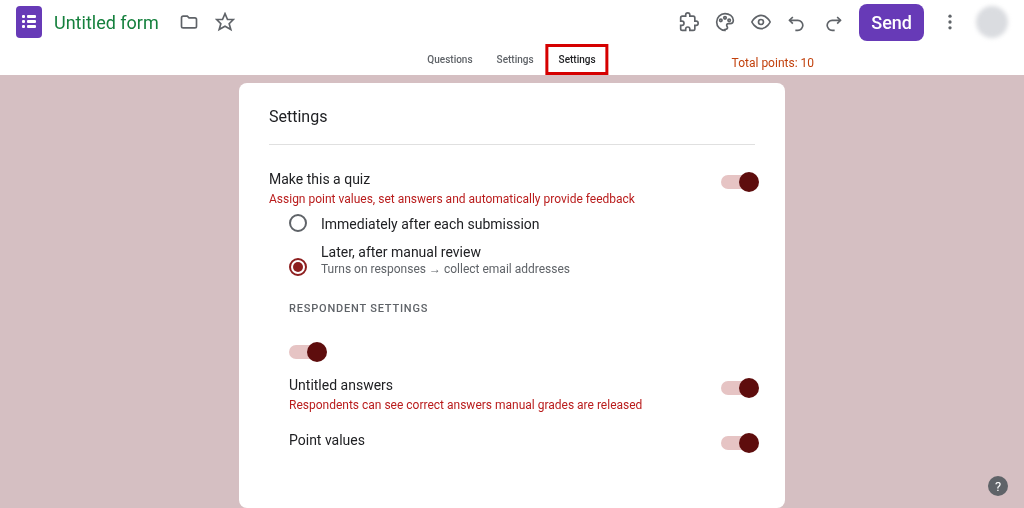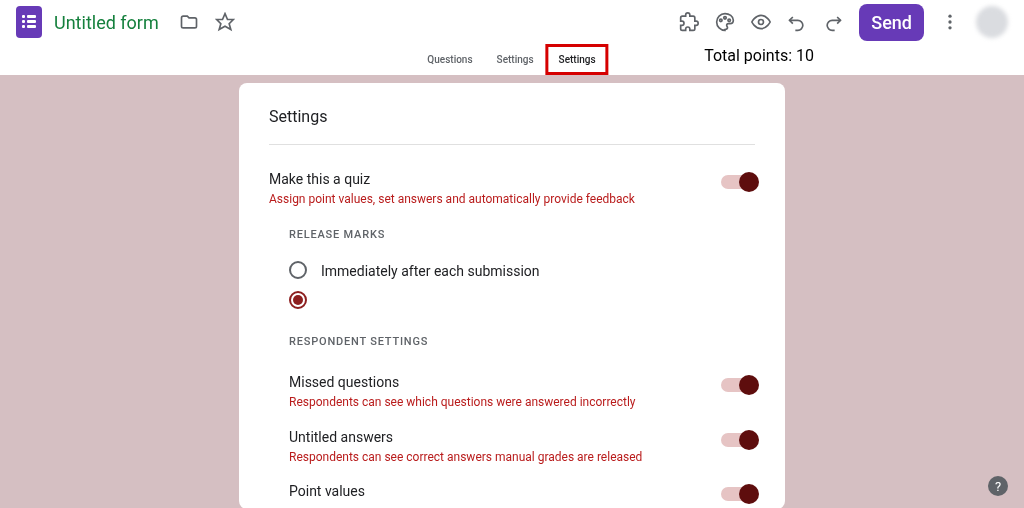--- a/index.html
+++ b/index.html
@@ -16,21 +16,21 @@
     .spacer { flex: 1; }
     .send-btn { background: #673ab7; color: #fff; border: none; padding: 8px 12px; border-radius: 8px; font-size: 18px; font-weight: 500; cursor: pointer; margin: 0 8px; }
     .more-icon { margin-right: 10px; }
     .avatar { width: 32px; height: 32px; border-radius: 50%; background: #dadce0; margin-left: 6px; filter: blur(2px); }
     
     
     .tabs-bar { background: #fff; height: 31px; display: flex; align-items: flex-start; position: relative; border-bottom: 0; }
     .tabs-center { position: absolute; left: 50%; transform: translateX(-50%); display: flex; height: 100%; align-items: center; }
     .tab { font-size: 10px; color: #5f6368; padding: 0 12px; cursor: pointer; font-weight: 500; height: 100%; display: flex; align-items: center; }
     .tab.highlighted { border: 3px solid #d50000; color: #202124; box-sizing: border-box; padding: 0 10px; }
-    .points-label { position: absolute; right: 210px; font-size: 16px; color: #000000; top: 2px; }
+    .points-label { position: absolute; right: 210px; font-size: 12px; color: #c2410c; top: 12px; }
     
     
     .main-card { background: #fff; width: 546px; margin: 8px auto 0; border-radius: 8px; padding: 24px 30px 0; min-height: 425px; }
     .card-title { font-size: 16px; font-weight: 400; color: #202124; padding-bottom: 18px; border-bottom: 1px solid #e0e0e0; }
     
     .section-row { display: flex; align-items: flex-start; justify-content: space-between; padding: 16px 0 0; }
     .section-row.first { padding-top: 26px; }
     .section-text { flex: 1; }
     .section-title { font-size: 14px; color: #202124; font-weight: 400; margin-bottom: 4px; }
     .section-desc { font-size: 12px; color: #b91c1c; line-height: 1.4; }
@@ -123,41 +123,40 @@
   <div class="card-title">Settings</div>
 
   <div class="section-row first">
     <div class="section-text">
       <div class="section-title">Make this a quiz</div>
       <div class="section-desc">Assign point values, set answers and automatically provide feedback</div>
     </div>
     <div class="toggle"></div>
   </div>
 
-  <div class="subsection-label">RELEASE MARKS</div>
 
   <div class="radio-row">
     <div class="radio"></div>
     <div>
       <div class="radio-label">Immediately after each submission</div>
     </div>
   </div>
 
   <div class="radio-row">
     <div class="radio selected"></div>
+    <div>
+      <div class="radio-label">Later, after manual review</div>
+      <div class="radio-desc">Turns on responses → collect email addresses</div>
+    </div>
   </div>
 
   <div class="subsection-label">RESPONDENT SETTINGS</div>
 
   <div class="respondent-section">
     <div class="section-row">
-      <div class="section-text">
-        <div class="section-title">Missed questions</div>
-        <div class="section-desc">Respondents can see which questions were answered incorrectly</div>
-      </div>
       <div class="toggle"></div>
     </div>
 
     <div class="section-row">
       <div class="section-text">
         <div class="section-title">Untitled answers</div>
         <div class="section-desc">Respondents can see correct answers manual grades are released</div>
       </div>
       <div class="toggle"></div>
     </div>

